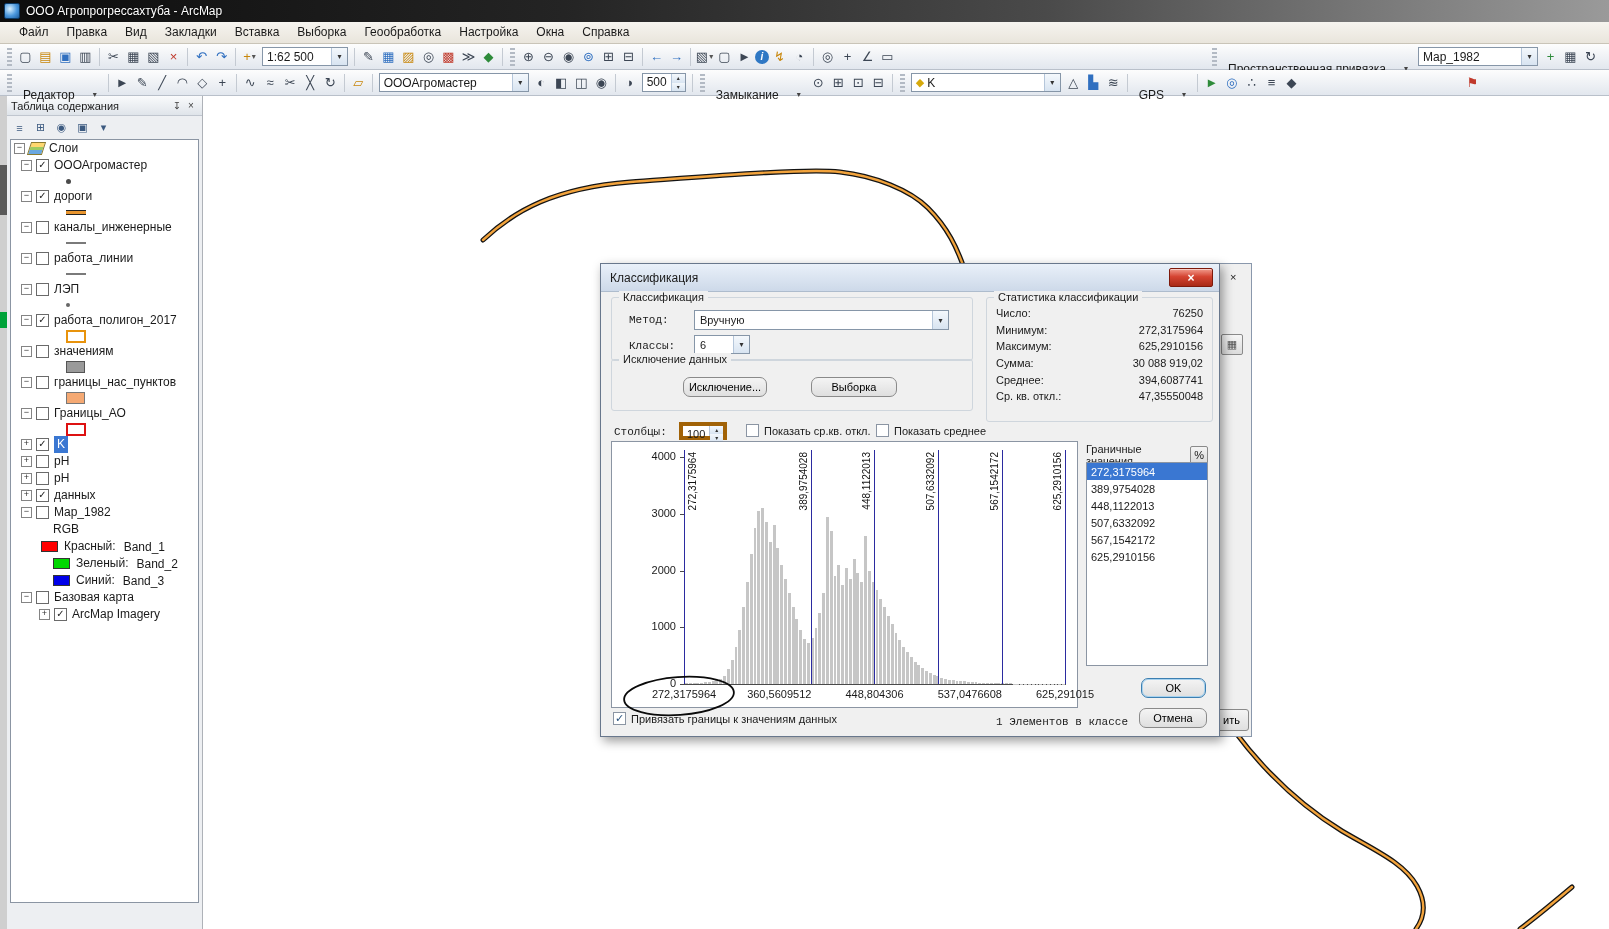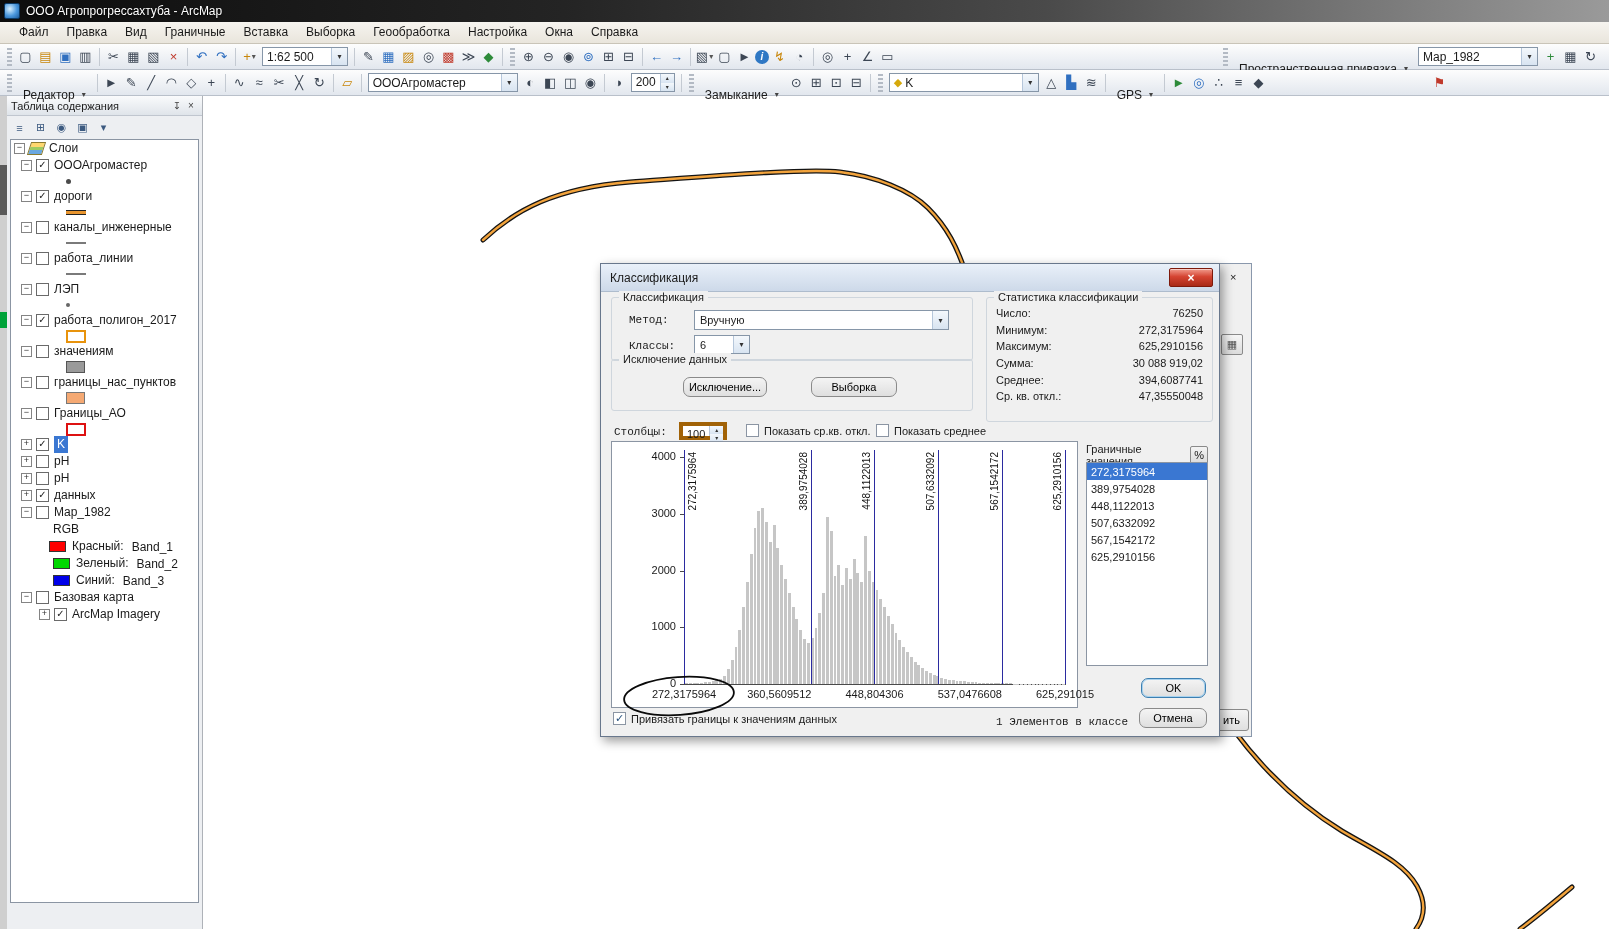--- a/index.html
+++ b/index.html
@@ -26,21 +26,21 @@
   .grip{width:5px;height:18px;margin:0 3px;
     background:repeating-linear-gradient(180deg,#b3bac4 0 2px,transparent 2px 4px);}
   .tb-sep{width:1px;height:18px;background:#c4cad2;margin:0 3px;}
   .tb-gap{height:1px;}
   .tb-btn{width:19px;height:19px;display:inline-flex;align-items:center;justify-content:center;
     font-size:13px;color:#3c4document5;color:#3c4654;border-radius:2px;position:relative;cursor:default;}
   .tb-btn .dd{font-size:8px;margin-left:1px;color:#555;}
   .c-amber{color:#c8860a;} .c-blue{color:#2f6fc0;} .c-red{color:#c0392b;} .c-green{color:#2e8b3a;}
   .i-badge{background:#2f78c4;color:#fff!important;border-radius:50%;font-style:italic;font-weight:bold;
     width:14px;height:14px;line-height:14px;font-size:10px;text-align:center;}
-  .tb-menu{display:inline-flex;align-items:center;gap:7px;padding:0 7px;height:20px;cursor:default;margin-top:24px;}
+  .tb-menu{display:inline-flex;align-items:center;gap:18px;padding:0 7px;height:20px;cursor:default;margin-top:24px;}
   .tb-menu .dd{font-size:8px;color:#444;}
   .tb-combo{height:19px;background:#fff;border:1px solid #8696a8;display:inline-flex;align-items:center;
     font-size:12px;padding-left:4px;box-sizing:border-box;margin:0 2px;}
   .tb-combo .combo-val{flex:1;overflow:hidden;white-space:nowrap;}
   .combo-arrow{margin-left:auto;width:15px;align-self:stretch;border-left:1px solid #b5c6da;
     background:linear-gradient(#f4f8fc,#d8e4f1);display:flex;align-items:center;justify-content:center;
     font-size:8px;color:#333;}
   .pre-diamond{color:#d6a90b;margin-right:3px;font-size:11px;}
   .tb-spin{height:19px;background:#fff;border:1px solid #8696a8;display:inline-flex;box-sizing:border-box;margin:0 2px;}
   .spin-val{padding:0 4px;line-height:17px;}
@@ -146,21 +146,21 @@
 
 <div class="titlebar">
   <span class="app-icon"></span>
   <span class="titlebar-text">ООО Агропрогрессахтуба - ArcMap</span>
 </div>
 
 <div class="menubar" id="menubar">
     <span class="menu-item">Файл</span>
     <span class="menu-item">Правка</span>
     <span class="menu-item">Вид</span>
-    <span class="menu-item">Граничные</span>
+    <span class="menu-item">Закладки</span>
     <span class="menu-item">Вставка</span>
     <span class="menu-item">Выборка</span>
     <span class="menu-item">Геообработка</span>
     <span class="menu-item">Настройка</span>
     <span class="menu-item">Окна</span>
     <span class="menu-item">Справка</span>
   </div>
 
 <div class="tbrow" id="toolbar-row-1">
     <span class="grip"></span>
@@ -254,21 +254,21 @@
       <span class="combo-val">ОООАгромастер</span>
       <span class="combo-arrow">▾</span>
     </span>
     <span class="tb-btn ">◐</span>
     <span class="tb-btn ">◧</span>
     <span class="tb-btn ">◫</span>
     <span class="tb-btn ">◉</span>
     <span class="tb-sep"></span>
     <span class="tb-btn ">◑</span>
     <span class="tb-spin">
-      <span class="spin-val">200</span>
+      <span class="spin-val">500</span>
       <span class="spin-btns">
         <span>▴</span>
         <span>▾</span>
       </span>
     </span>
     <span class="tb-sep"></span>
     <span class="grip"></span>
     <span class="tb-menu">
       <span>Замыкание</span>
       <span class="dd">▾</span>
@@ -431,21 +431,21 @@
         <span class="toc-label">данных</span>
       </div>
       <div class="toc-row" style="padding-left: 10px;">
         <span class="expand-box">−</span>
         <span class="toc-cb"></span>
         <span class="toc-label">Map_1982</span>
       </div>
       <div class="toc-row" style="padding-left: 42px;">
         <span class="toc-label">RGB</span>
       </div>
-      <div class="toc-row" style="padding-left: 38px;">
+      <div class="toc-row" style="padding-left: 30px;">
         <span class="chip" style="background: rgb(255, 0, 0);"></span>
         <span class="toc-label">Красный:</span>
         <span class="chip-value">Band_1</span>
       </div>
       <div class="toc-row" style="padding-left: 42px;">
         <span class="chip" style="background: rgb(0, 216, 0);"></span>
         <span class="toc-label">Зеленый:</span>
         <span class="chip-value">Band_2</span>
       </div>
       <div class="toc-row" style="padding-left: 42px;">

